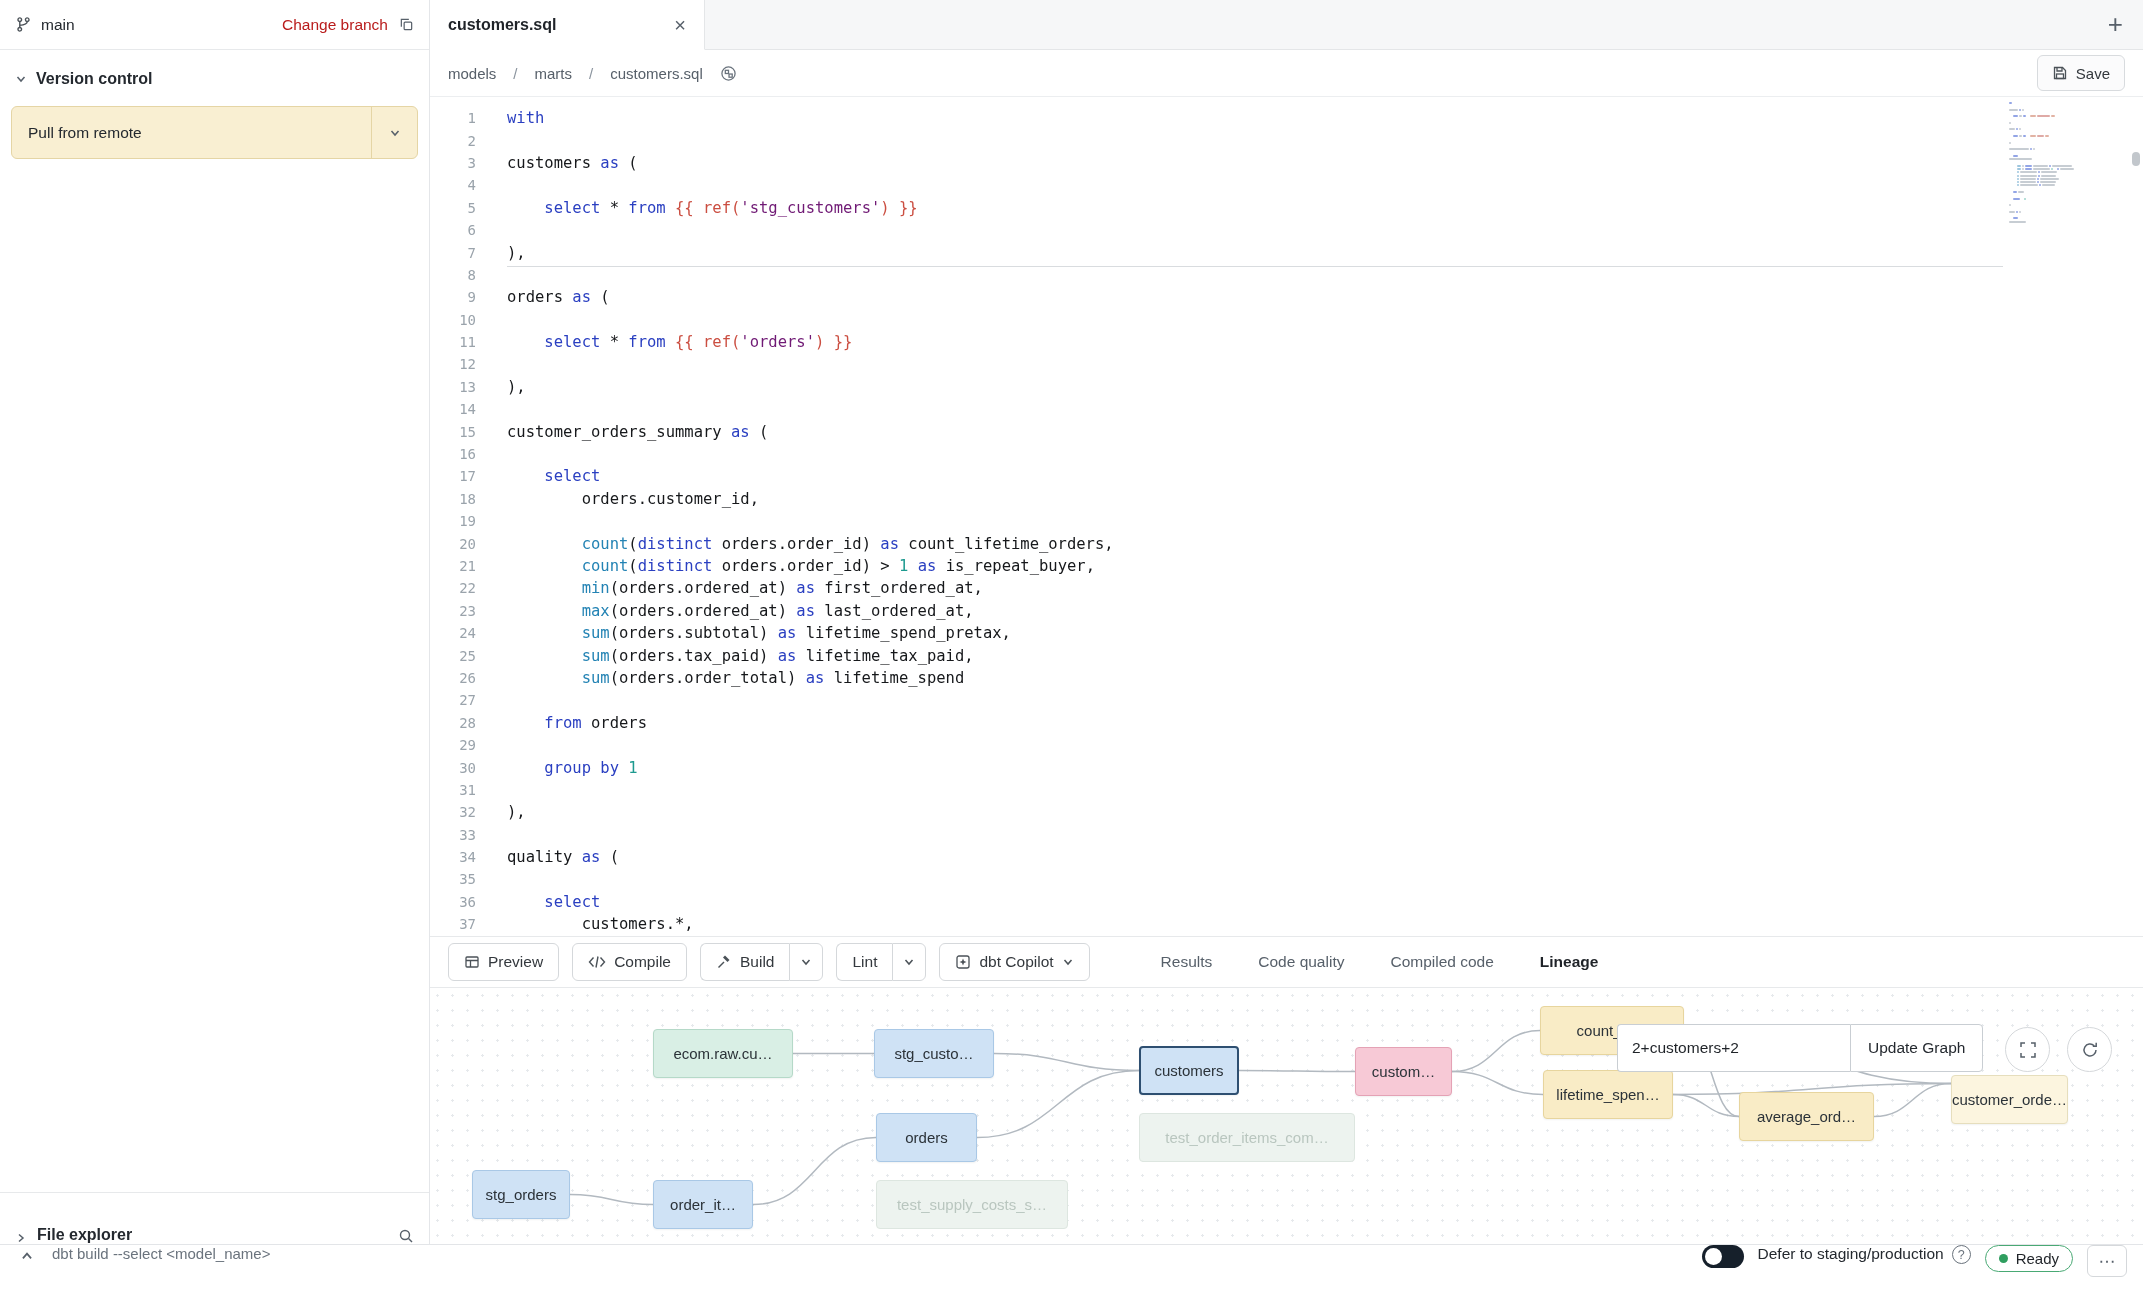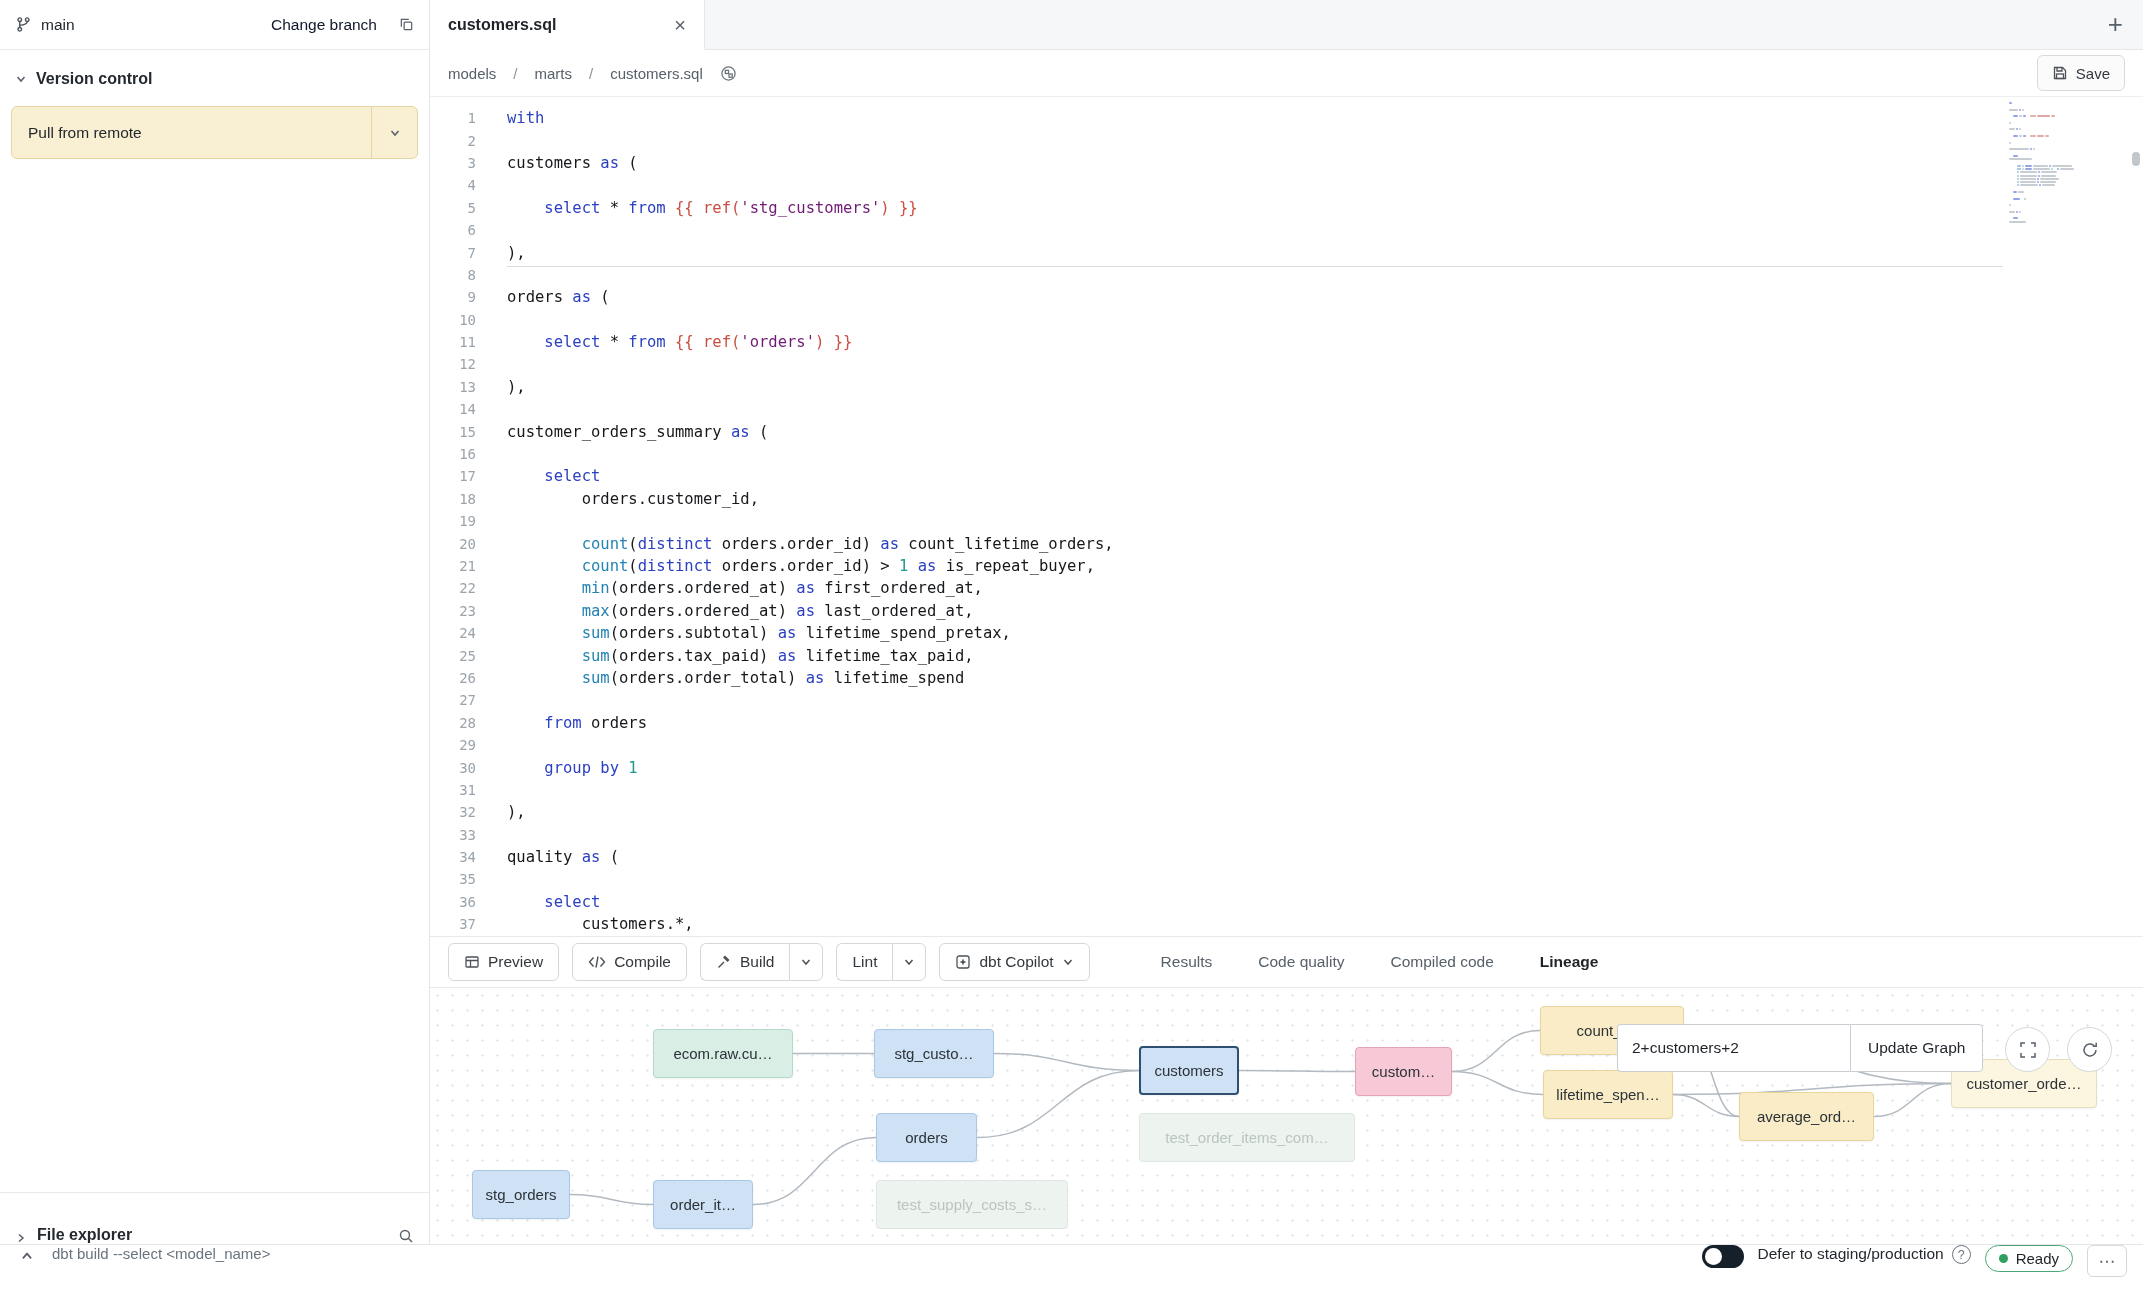--- a/index.html
+++ b/index.html
@@ -7,21 +7,21 @@
   button{font-family:inherit}
   .app{width:2143px;height:1293px;display:grid;grid-template-columns:430px 1fr;grid-template-rows:1fr 49px;
        font-family:"Liberation Sans",sans-serif;color:#24292f;background:#fff;overflow:hidden;position:relative}
   .fill{flex:1}
   .icn{display:inline-flex;align-items:center;justify-content:center}
 
   
   .sidebar{border-right:1px solid #e4e6e9;display:flex;flex-direction:column;background:#fff;min-height:0}
   .sb-top{height:50px;flex:0 0 50px;display:flex;align-items:center;gap:9px;padding:0 15px;border-bottom:1px solid #e7e9eb}
   .branch{font-size:15.5px;color:#24292f}
-  .change-branch{font-size:15.5px;color:#0f172a;cursor:pointer;text-decoration:none;margin-right:13px}
+  .change-branch{font-size:15.5px;color:#b91c1c;cursor:pointer;text-decoration:none;margin-right:2px}
   .vc-header{display:flex;align-items:center;gap:9px;padding:20px 15px 12px;font-size:16px;font-weight:600;color:#24292f;cursor:pointer}
   .pull-btn{margin:6px 11px 0;height:53px;flex:0 0 53px;background:#f9efd2;border:1px solid #e5d5a5;border-radius:6px;
             display:flex;align-items:center;font-size:15.5px;color:#24292f;cursor:pointer}
   .pull-label{flex:1;padding-left:16px;text-align:left}
   .pull-dd{width:46px;align-self:stretch;display:flex;align-items:center;justify-content:center;border-left:1px solid #e5d5a5}
   .fe-row{height:52px;flex:0 0 52px;border-top:1px solid #e7e9eb;display:flex;align-items:flex-end;gap:10px;padding:0 15px;
           font-size:16px;font-weight:600;color:#24292f;cursor:pointer}
 
   
   .main{display:flex;flex-direction:column;min-width:0;min-height:0}
@@ -595,21 +595,21 @@
           <path d="M1444 128.5 C 1482.5 128.5, 1482.5 95.5, 1521 95.5"></path>
         </svg>
       <div class="nodes" id="lineage-nodes">
           <div class="lnode t-source" style="left: 223px; top: 41px; width: 140px; height: 49px;">ecom.raw.cu…</div>
           <div class="lnode t-model" style="left: 444px; top: 41px; width: 120px; height: 49px;">stg_custo…</div>
           <div class="lnode t-selected" style="left: 709px; top: 58px; width: 100px; height: 49px;">customers</div>
           <div class="lnode t-pink" style="left: 925px; top: 59px; width: 97px; height: 49px;">custom…</div>
           <div class="lnode t-metric" style="left: 1110px; top: 18px; width: 144px; height: 49px;">count_lif…</div>
           <div class="lnode t-metric" style="left: 1113px; top: 82px; width: 130px; height: 49px;">lifetime_spen…</div>
           <div class="lnode t-metric" style="left: 1309px; top: 104px; width: 135px; height: 49px;">average_ord…</div>
-          <div class="lnode t-pale" style="left: 1521px; top: 71px; width: 146px; height: 49px;">customer_orde…</div>
+          <div class="lnode t-pale" style="left: 1521px; top: 87px; width: 117px; height: 49px;">customer_orde…</div>
           <div class="lnode t-model" style="left: 446px; top: 125px; width: 101px; height: 49px;">orders</div>
           <div class="lnode t-faded" style="left: 709px; top: 125px; width: 216px; height: 49px;">test_order_items_com…</div>
           <div class="lnode t-model" style="left: 42px; top: 182px; width: 98px; height: 49px;">stg_orders</div>
           <div class="lnode t-model" style="left: 223px; top: 192px; width: 100px; height: 49px;">order_it…</div>
           <div class="lnode t-faded" style="left: 446px; top: 192px; width: 192px; height: 49px;">test_supply_costs_s…</div>
         </div>
       <input class="gsel" readonly="" value="2+customers+2" style="">
       <button class="gupd">Update Graph</button>
       <button class="gbtn fs">
         <svg width="18" height="18" viewBox="0 0 18 18" fill="none" stroke="#57606a" stroke-width="1.5">

